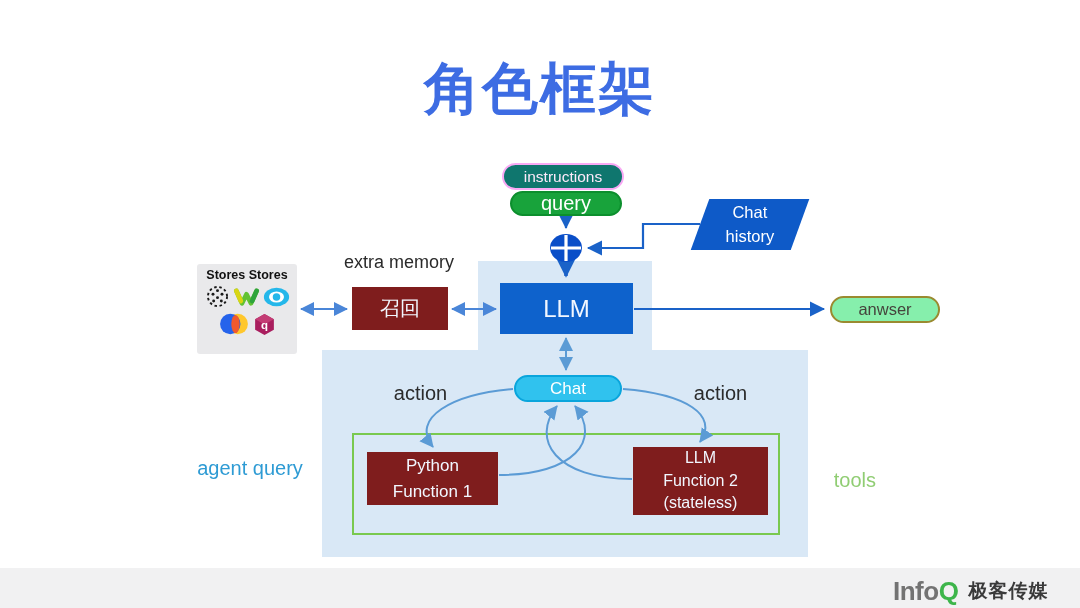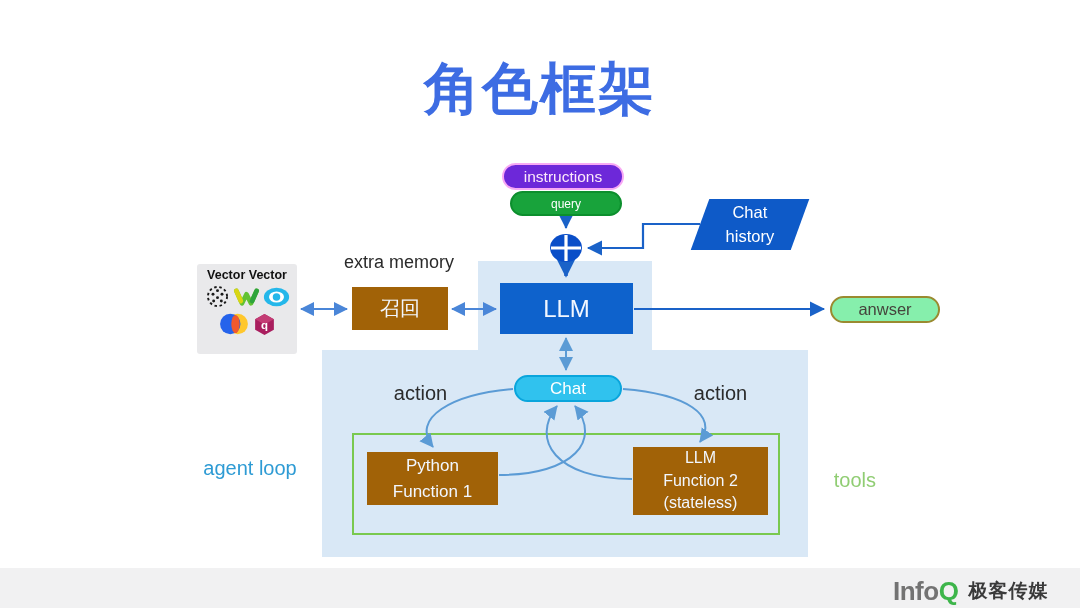--- a/index.html
+++ b/index.html
@@ -2,24 +2,24 @@
 <html><head>
 <meta charset="utf-8">
 <style>
   html,body{margin:0;padding:0;background:#ffffff;}
   body{font-family:"Liberation Sans","DejaVu Sans",sans-serif;}
   .stage{position:relative;width:1080px;height:608px;background:#ffffff;overflow:hidden;margin-top:12px;}
   .abs{position:absolute;}
   .node{display:flex;align-items:center;justify-content:center;text-align:center;white-space:pre-line;box-sizing:border-box;}
   .title{left:0;top:40px;width:1080px;text-align:center;font-size:56px;font-weight:700;color:#3D6CE3;letter-spacing:2px;}
   .bg-blue{background:#D9E8F6;}
-  .bluebox{background:#a16207;color:#F2F7FF;}
+  .bluebox{background:#7f1d1d;color:#F2F7FF;}
   .pill{border-radius:14px;}
-  .oval-instructions{left:502px;top:151px;width:122px;height:27px;background:#6d28d9;border:2px solid #F8A9F4;color:#FDEAFB;font-size:15.5px;}
-  .oval-query{left:510px;top:179px;width:112px;height:25px;background:#18A33B;border:2px solid #0C8F2D;color:#fff;font-size:12px;}
+  .oval-instructions{left:502px;top:151px;width:122px;height:27px;background:#0f766e;border:2px solid #F8A9F4;color:#FDEAFB;font-size:15.5px;}
+  .oval-query{left:510px;top:179px;width:112px;height:25px;background:#18A33B;border:2px solid #0C8F2D;color:#fff;font-size:20px;}
   .chat{left:700px;top:187px;width:100px;height:51px;background:#0E5AC8;transform:skewX(-20deg);}
   .chat span{transform:skewX(20deg);color:#fff;font-size:16.5px;line-height:1.45;white-space:pre-line;text-align:center;display:block;width:100%;}
   .vstores{left:197px;top:252px;width:100px;height:90px;background:#E9E9EB;border-radius:3px;display:flex;flex-direction:column;align-items:center;padding-top:4px;box-sizing:border-box;}
   .vstores .vs-title{font-size:12.5px;font-weight:700;color:#111;}
   .vs-row{display:flex;justify-content:center;align-items:center;gap:2px;margin-top:1px;}
   .lbl{color:#2B2B2B;}
   .extra-memory{left:333px;top:240px;width:132px;font-size:18px;text-align:center;}
   .recall{left:352px;top:275px;width:96px;height:43px;font-size:20px;}
   .llm{left:500px;top:271px;width:133px;height:51px;font-size:24px;background:#0E62CC;}
   .anwser{left:830px;top:284px;width:110px;height:27px;background:#86efac;border:2px solid #9A8A30;color:#45443C;font-size:16.5px;}
@@ -90,21 +90,21 @@
 
   <div class="abs node pill oval-instructions">instructions</div>
   <div class="abs node pill oval-query">query</div>
 
   <div class="abs node chat">
     <span>Chat
 history</span>
   </div>
 
   <div class="abs vstores">
-    <div class="vs-title">Vector Vector</div>
+    <div class="vs-title">Stores Stores</div>
     <div class="vs-row">
       <svg width="27" height="27" viewBox="0 0 24 24">
         <circle cx="12" cy="12" r="8.5" fill="none" stroke="#1A1A1A" stroke-width="1.7" stroke-dasharray="2.2 2.4"></circle>
         <circle cx="12" cy="6.8" r="1.3" fill="#1A1A1A"></circle>
           <circle cx="8" cy="10" r="1.3" fill="#1A1A1A"></circle>
         <circle cx="16" cy="10" r="1.3" fill="#1A1A1A"></circle>
           <circle cx="12" cy="13" r="1.3" fill="#1A1A1A"></circle>
         <circle cx="8.6" cy="16" r="1.3" fill="#1A1A1A"></circle>
           <circle cx="15.4" cy="16" r="1.3" fill="#1A1A1A"></circle>
       </svg>
@@ -142,21 +142,21 @@
 
   <div class="abs lbl action-l">action</div>
   <div class="abs lbl action-r">action</div>
 
   <div class="abs node bluebox pf1">Python
 Function 1</div>
   <div class="abs node bluebox lf2">LLM
 Function 2
 (stateless)</div>
 
-  <div class="abs agent-loop">agent loop</div>
+  <div class="abs agent-loop">agent query</div>
   <div class="abs tools-label">tools</div>
 
   <div class="abs footer"></div>
   <div class="abs infoq">
     <span class="infoq-word"><span class="infoq-info">Info</span><span class="infoq-q">Q</span></span>
     <span class="infoq-brand">极客传媒</span>
   </div>
 
 </div>
 

